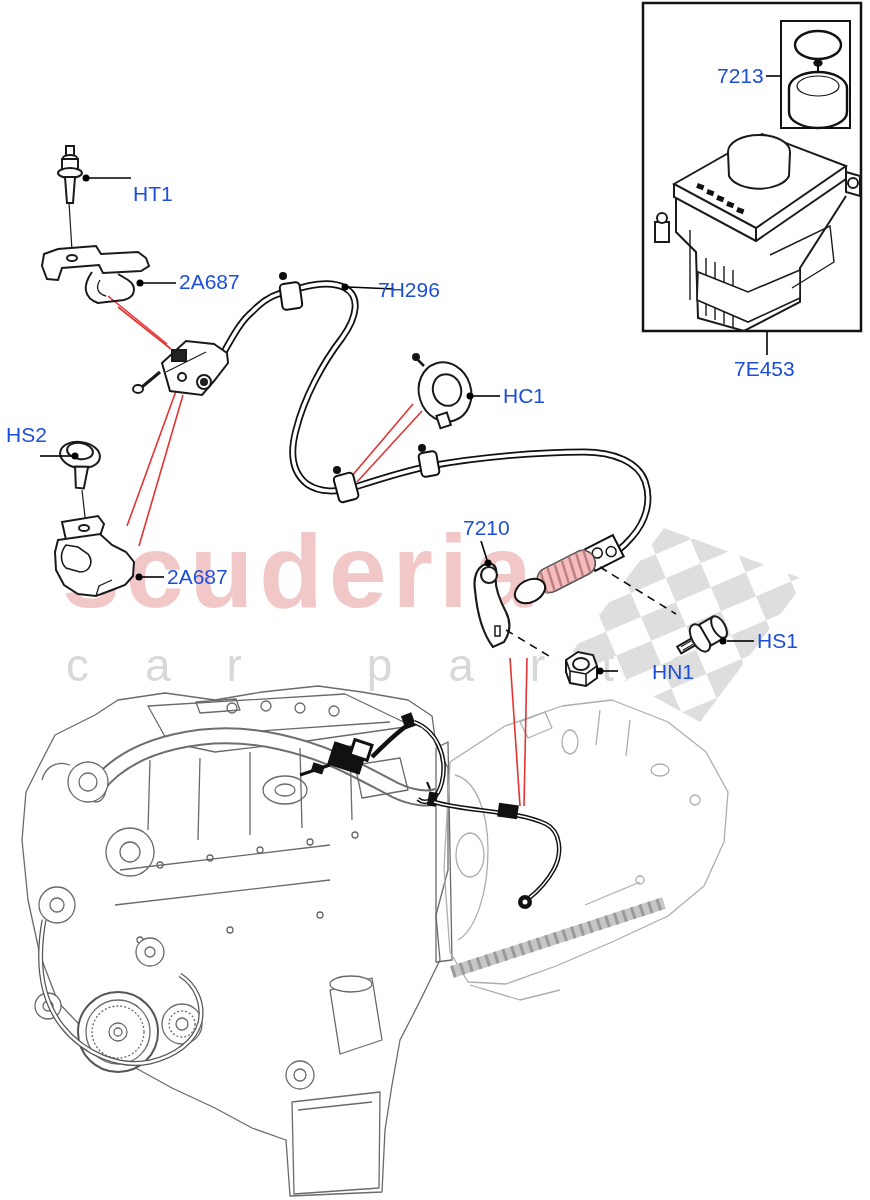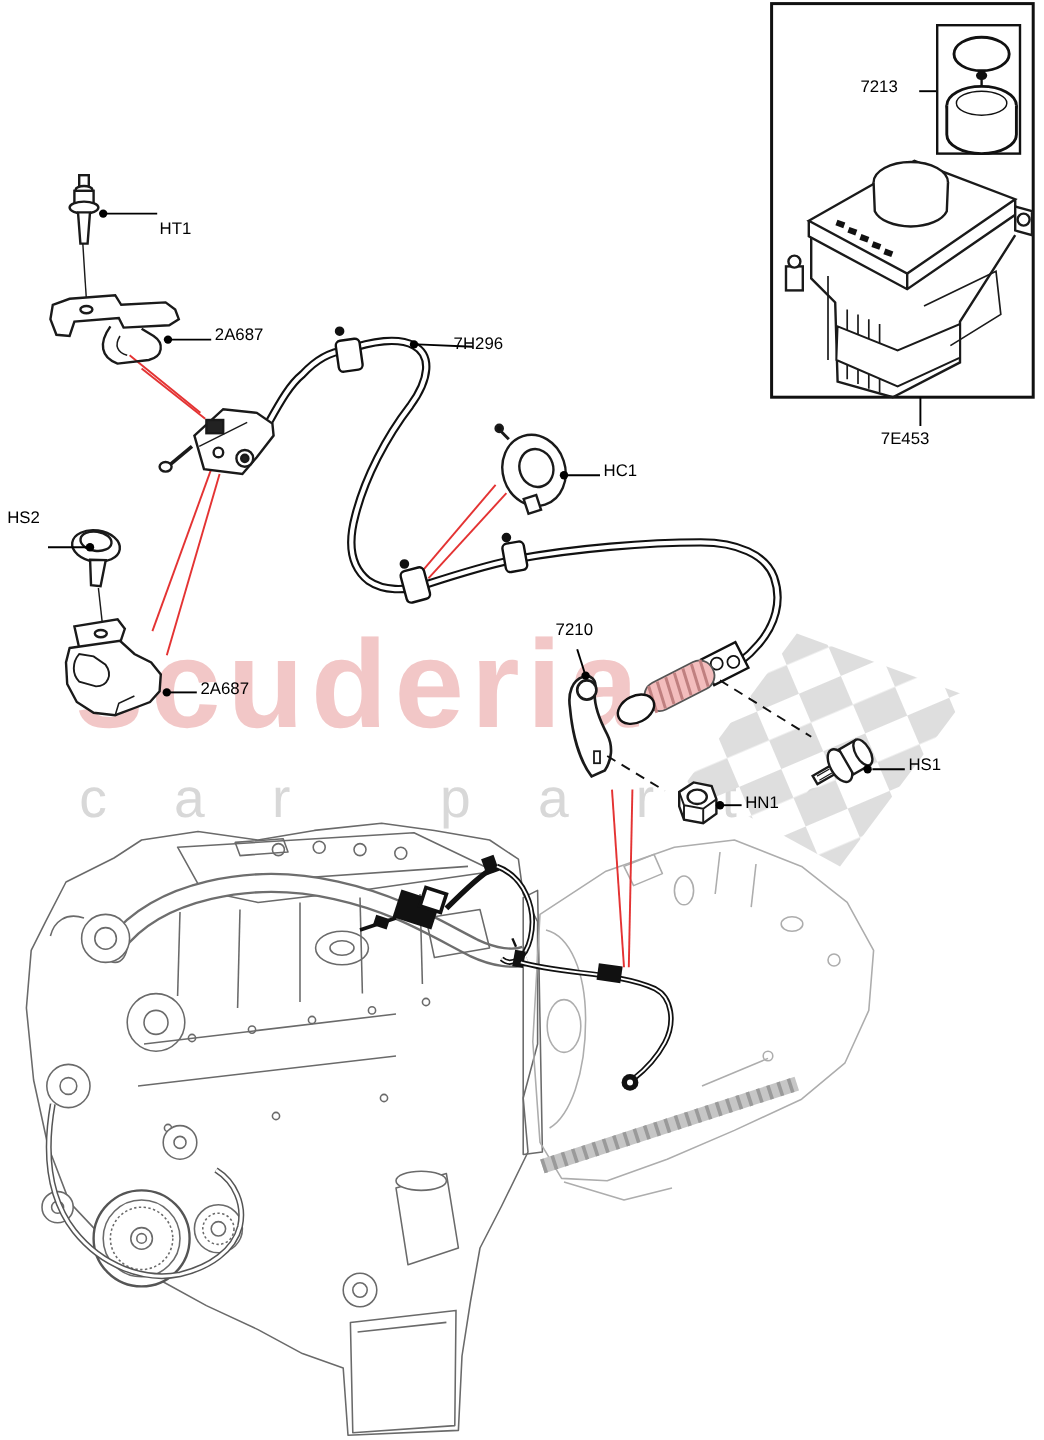--- a/index.html
+++ b/index.html
@@ -5,21 +5,21 @@
   html,body{margin:0;padding:0;background:#fff;}
   .stage{position:relative;width:870px;height:1200px;background:#ffffff;overflow:hidden;
          font-family:"Liberation Sans", sans-serif;}
   .wm-brand{position:absolute;left:62px;top:512px;z-index:0;
             font-size:104px;font-weight:bold;letter-spacing:6px;color:#f2c7c7;
             user-select:none;white-space:nowrap;}
   .wm-sub{position:absolute;left:66px;top:638px;z-index:0;
           font-size:46px;font-weight:normal;letter-spacing:56px;color:#d8d8d8;
           user-select:none;white-space:nowrap;}
   svg.art{position:absolute;left:0;top:0;z-index:1;}
-  .callout{position:absolute;z-index:2;font-size:14px;color:#000000;
+  .callout{position:absolute;z-index:2;font-size:21px;color:#1d4ed8;
            white-space:nowrap;cursor:pointer;}
 </style>
 </head>
 <body>
 
 <div class="stage">
 
   <div class="wm-brand">scuderia</div>
   <div class="wm-sub">car parts</div>
 
@@ -309,17 +309,17 @@
   </svg>
 
   <div class="callout" style="left:133px;top:182px">HT1</div>
   <div class="callout" style="left:179px;top:270px">2A687</div>
   <div class="callout" style="left:378px;top:278px">7H296</div>
   <div class="callout" style="left:503px;top:384px">HC1</div>
   <div class="callout" style="left:6px;top:423px">HS2</div>
   <div class="callout" style="left:167px;top:565px">2A687</div>
   <div class="callout" style="left:463px;top:516px">7210</div>
   <div class="callout" style="left:757px;top:629px">HS1</div>
-  <div class="callout" style="left:621px;top:660px">HN1</div>
+  <div class="callout" style="left:652px;top:660px">HN1</div>
   <div class="callout" style="left:717px;top:64px">7213</div>
   <div class="callout" style="left:734px;top:357px">7E453</div>
 
 </div>
 
 </body></html>

